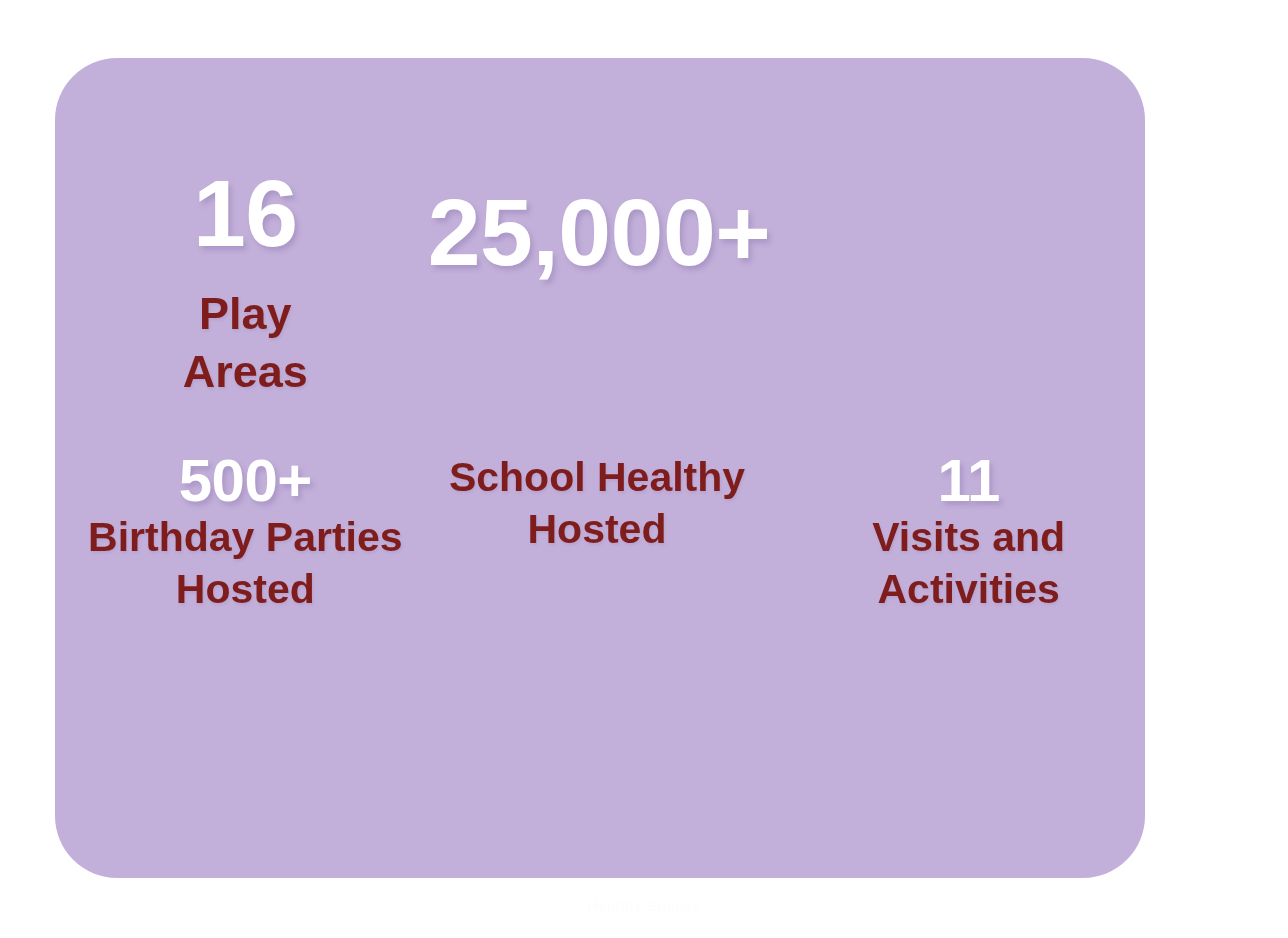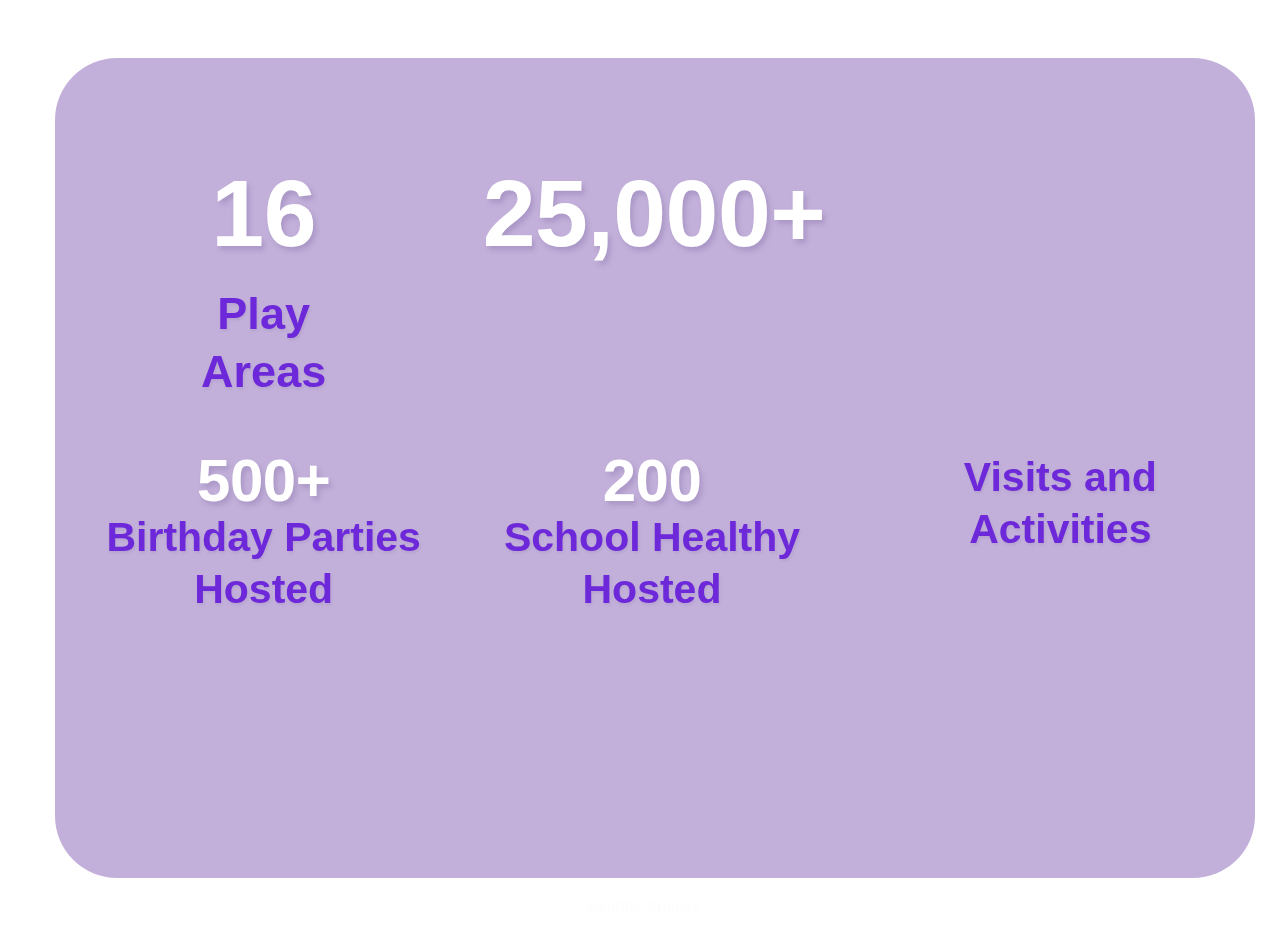--- a/index.html
+++ b/index.html
@@ -13,21 +13,21 @@
     background: #ffffff;
     font-family: "Liberation Sans", sans-serif;
     overflow: hidden;
     position: relative;
   }
 
   #stats-card {
     position: absolute;
     left: 55px;
     top: 58px;
-    width: 1200px;
+    width: 1090px;
     height: 820px;
     background: #c2b0da;
     border-radius: 62px;
     box-sizing: border-box;
   }
 
   .stats-grid {
     position: absolute;
     left: 0;
     top: 0;
@@ -54,21 +54,21 @@
   .stat-value {
     color: #ffffff;
     font-weight: 700;
     letter-spacing: -0.5px;
     text-shadow: 3px 4px 5px rgba(120, 95, 155, 0.30);
     white-space: nowrap;
     line-height: 1.0;
   }
 
   .stat-label {
-    color: #6d28d9;
+    color: #7f1d1d;
     font-weight: 700;
     line-height: 1.28;
     text-shadow: 1px 2px 3px rgba(120, 95, 155, 0.16);
     white-space: pre-line;
   }
 
   
   .row-top .stat-value {
     font-size: 95px;
   }
@@ -80,21 +80,21 @@
   
   .row-bottom .stat-value {
     font-size: 60px;
   }
   .row-bottom .stat-label {
     font-size: 41px;
   }
 
   
   .col-1.row-top   { transform: translateX(2px); }
-  .col-2.row-top   { transform: translateX(-1px); }
+  .col-2.row-top   { transform: translateX(-1px); margin-top: 19px; }
   .col-3.row-top   { transform: translateX(8px); }
   .col-1.row-bottom { transform: translateX(2px); }
   .col-2.row-bottom { transform: translateX(-3px); }
   .col-3.row-bottom { transform: translateX(12px); }
 
   .row-bottom { padding-top: 4px; }
 
   #watermark {
     position: absolute;
     left: 0;
@@ -126,26 +126,26 @@
     <div class="stat-item row-top col-3">
     </div>
 
     <div class="stat-item row-bottom col-1">
       <div class="stat-value">500+</div>
       <div class="stat-label">Birthday Parties
 Hosted</div>
     </div>
 
     <div class="stat-item row-bottom col-2">
-      <div class="stat-value">200</div>
       <div class="stat-label">School Healthy
 Hosted</div>
     </div>
 
     <div class="stat-item row-bottom col-3">
+      <div class="stat-value">11</div>
       <div class="stat-label">Visits and
 Activities</div>
     </div>
 
   </div>
 </div>
 
 <div id="watermark">Healthy Snacks</div>
 
 </body></html>

